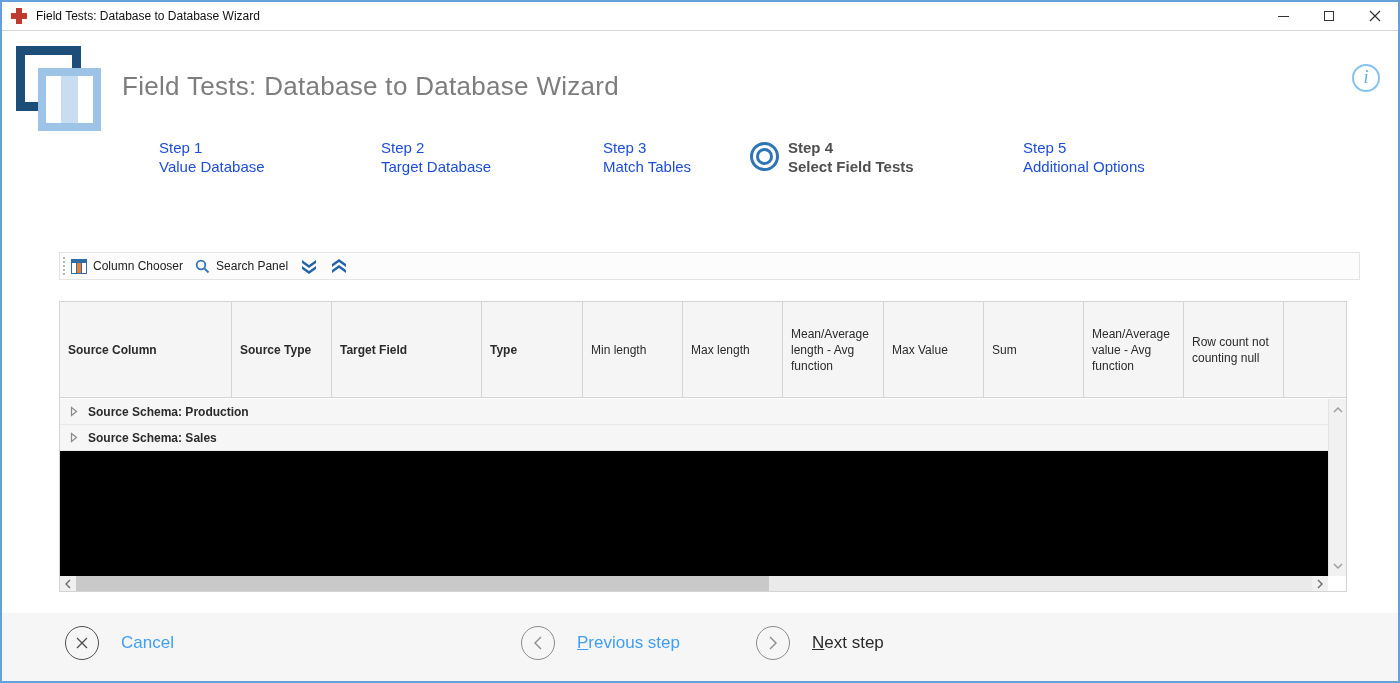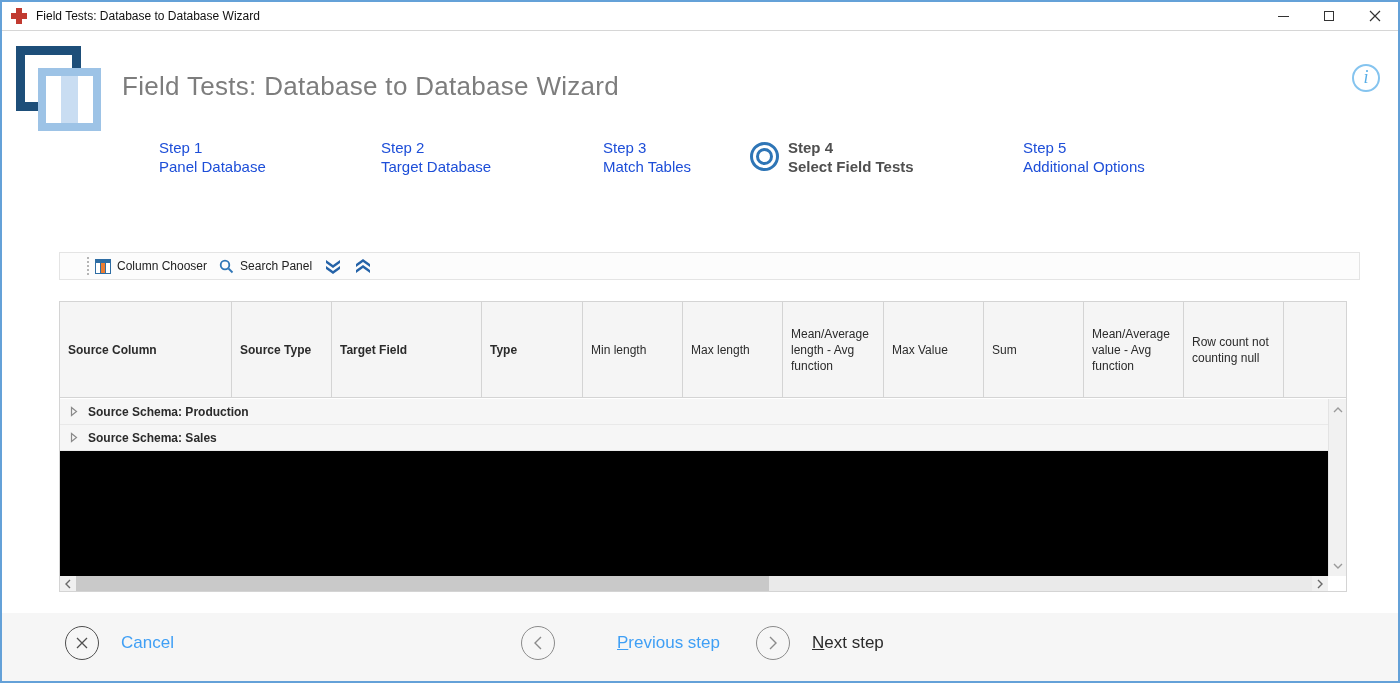--- a/index.html
+++ b/index.html
@@ -39,21 +39,21 @@
   .step { position:absolute; top:136px; font-size:15px; line-height:19px; color:#1d4ed8; }
   .step.active { color:#4f4f4f; font-weight:bold; }
   .step1 { left:157px; } .step2 { left:379px; } .step3 { left:601px; }
   .step4 { left:786px; } .step5 { left:1021px; }
   .step-ring { position:absolute; left:748px; top:140px; width:29px; height:29px; border:3px solid #2e75b6; border-radius:50%; }
   .step-ring-inner { position:absolute; left:3px; top:3px; width:17px; height:17px; border:3px solid #2e75b6; border-radius:50%; }
   
   .toolbar {
     position:absolute; left:57px; top:250px; width:1301px; height:28px;
     border:1px solid #e4e4e4; background:#fcfcfc;
-    display:flex; align-items:center; font-size:12px; color:#222;padding-left:24px;
+    display:flex; align-items:center; font-size:12px; color:#222;
   }
   .grip { width:0; height:18px; margin-left:3px; border-left:2px dotted #b5b5b5; }
   .tool-btn { display:flex; align-items:center; height:100%; padding:0 6px; }
   .cc-icon { position:relative; width:16px; height:15px; border:1px solid #2e6da4; background:#fff; display:flex; }
   .cc-icon::before { content:""; position:absolute; left:0; top:0; right:0; height:3px; background:#2e6da4; }
   .cc-col { flex:1; border-right:1px solid #2e6da4; }
   .cc-col:last-child { border-right:none; }
   .cc-col.orange { background:#ed7d31; }
   .tool-label { margin-left:6px; }
   
@@ -106,21 +106,21 @@
     width:34px; height:34px; border-radius:50%; flex:0 0 auto;
     display:flex; align-items:center; justify-content:center; background:transparent;
   }
   .circle-dark { border:1px solid #4f4f4f; }
   .circle-gray { border:1px solid #8b8b8b; }
   .foot-label { margin-left:22px; font-size:17px; }
   .label-blue { color:#3f9ff5; }
   .label-dark { color:#2b2b2b; }
   .mnemonic { text-decoration:underline; }
   .btn-cancel { left:63px; }
-  .btn-prev { left:519px;gap:40px; }
+  .btn-prev { left:519px; }
   .btn-next { left:754px; }
 </style>
 </head>
 <body>
 
 <div class="window">
 
   <div class="titlebar">
     <div class="cross-icon"></div>
     <div class="titlebar-title">Field Tests: Database to Database Wizard</div>
@@ -145,21 +145,21 @@
       <div class="logo-stripe"></div>
     </div>
   </div>
 
   <div class="page-title">Field Tests: Database to Database Wizard</div>
 
   <div class="info-btn">i</div>
 
   <div class="step step1">
     <div>Step 1</div>
-    <div>Panel Database</div>
+    <div>Value Database</div>
   </div>
   <div class="step step2">
     <div>Step 2</div>
     <div>Target Database</div>
   </div>
   <div class="step step3">
     <div>Step 3</div>
     <div>Match Tables</div>
   </div>
   <div class="step-ring">

